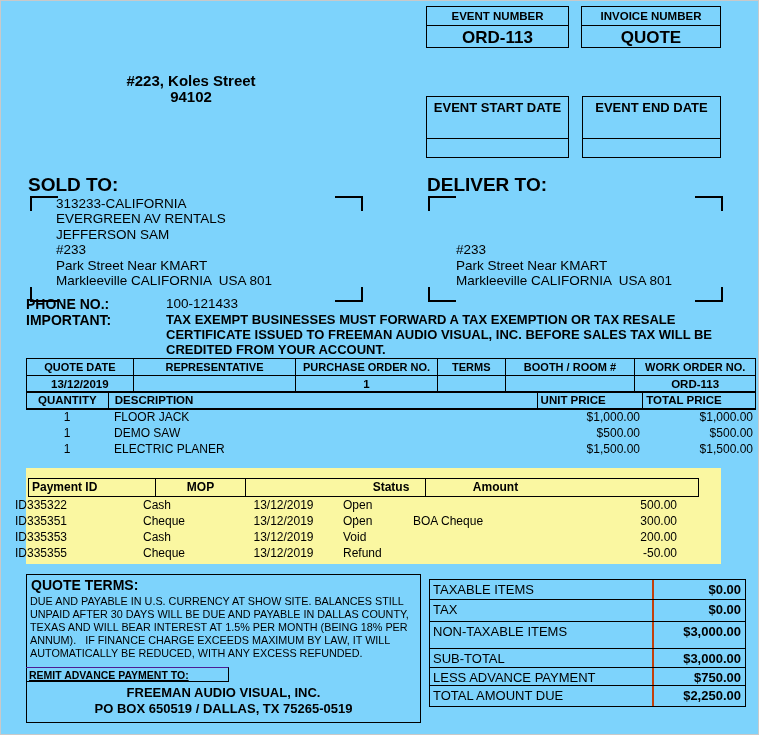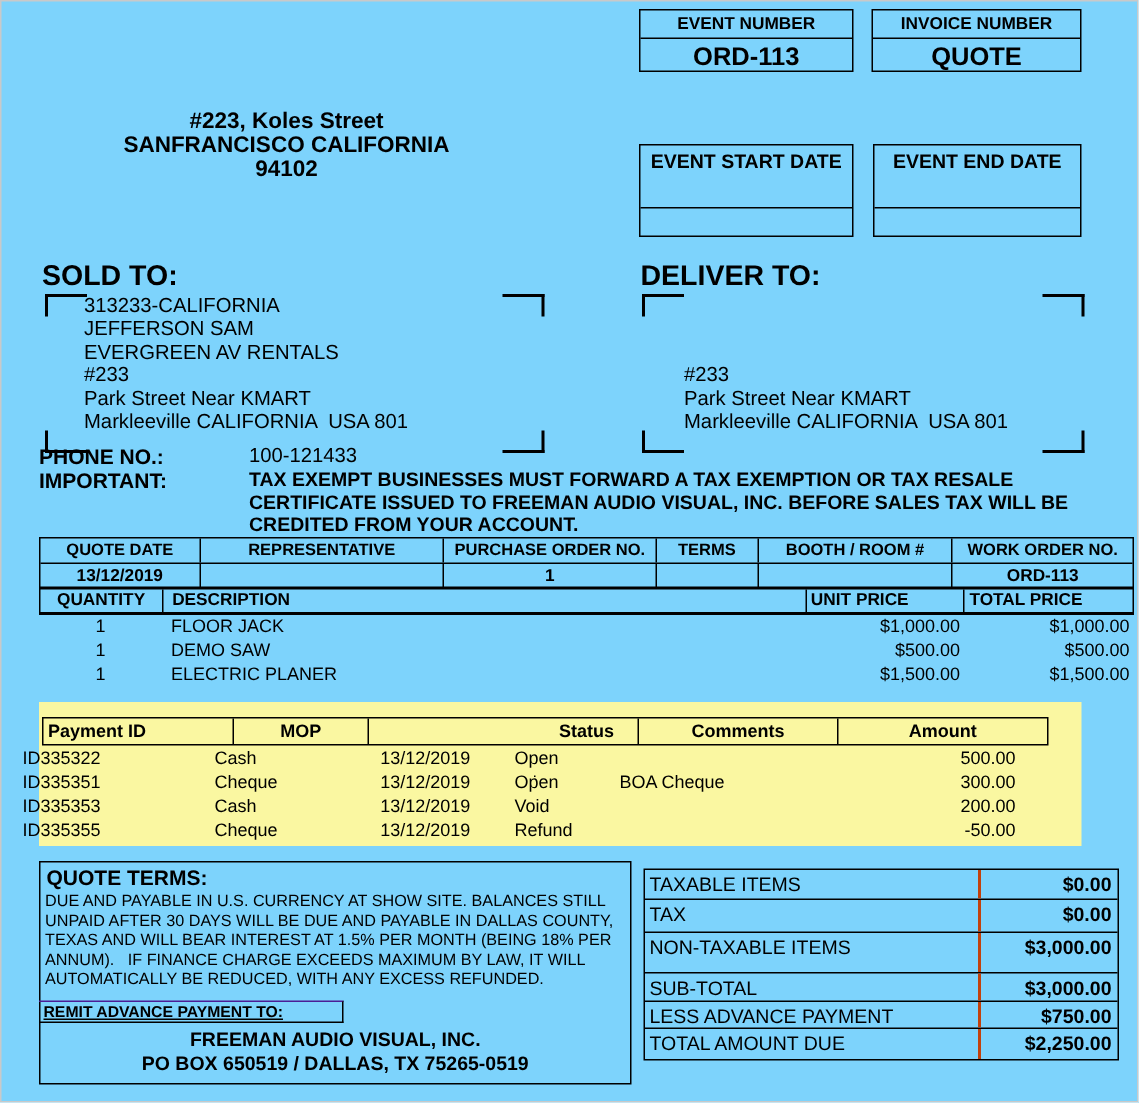--- a/index.html
+++ b/index.html
@@ -62,21 +62,20 @@
     <div class="hd">EVENT NUMBER</div>
     <div class="val">ORD-113</div>
   </div>
   <div class="abs numbox" style="left:580px;top:5px;width:140px;height:42px;">
     <div class="hd">INVOICE NUMBER</div>
     <div class="val">QUOTE</div>
   </div>
 
   <div class="abs b ctr" style="left:30px;top:72px;width:320px;font-size:15px;line-height:16px;">
     <div class="line">#223, Koles Street</div>
-    <div class="line">SANFRANCISCO CALIFORNIA</div>
     <div class="line">94102</div>
   </div>
 
   <div class="abs datebox" style="left:425px;top:95px;width:143px;height:62px;">
     <div class="hd">EVENT START DATE</div>
     <div class="sep"></div>
     <div></div>
   </div>
   <div class="abs datebox" style="left:581px;top:95px;width:139px;height:62px;">
     <div class="hd">EVENT END DATE</div>
@@ -84,22 +83,22 @@
     <div></div>
   </div>
 
   <div class="abs b" style="left:27px;top:173px;font-size:19px;">SOLD TO:</div>
   <div class="mark tl" style="left:29px;top:195px;"></div>
   <div class="mark tr" style="left:334px;top:195px;"></div>
   <div class="mark bl" style="left:29px;top:286px;"></div>
   <div class="mark br" style="left:334px;top:286px;"></div>
   <div class="abs addr" style="left:55px;top:195px;width:280px;">
     <div class="line">313233-CALIFORNIA</div>
+    <div class="line">EVERGREEN AV RENTALS</div>
     <div class="line">JEFFERSON SAM</div>
-    <div class="line">EVERGREEN AV RENTALS</div>
     <div class="line">#233</div>
     <div class="line">Park Street Near KMART</div>
     <div class="line">Markleeville CALIFORNIA  USA 801</div>
   </div>
 
   <div class="abs b" style="left:426px;top:173px;font-size:19px;">DELIVER TO:</div>
   <div class="mark tl" style="left:427px;top:195px;"></div>
   <div class="mark tr" style="left:694px;top:195px;"></div>
   <div class="mark bl" style="left:427px;top:286px;"></div>
   <div class="mark br" style="left:694px;top:286px;"></div>
@@ -165,21 +164,20 @@
     <div class="cell" style="width:106px;text-align:right;padding-right:4px;">$1,500.00</div>
     <div class="cell" style="width:112px;text-align:right;padding-right:3px;">$1,500.00</div>
   </div>
 
   <div class="abs payblock"></div>
   <div class="abs payhd">
     <div class="cell" style="width:127px;text-align:left;padding-left:3px;">Payment ID</div>
     <div class="cell" style="width:90px;">MOP</div>
     <div class="cell" style="width:111px;margin-top:38px;">Date</div>
     <div class="cell" style="width:69px;">Status</div>
-    <div class="cell" style="width:133px;">Comments</div>
     <div class="cell" style="width:139px;">Amount</div>
   </div>
   <div class="abs pay-row" style="top:497px;">
     <div class="cell" style="width:127px;padding-left:4px;">ID335322</div>
     <div class="cell" style="width:90px;padding-left:5px;">Cash</div>
     <div class="cell ctr" style="width:111px;">13/12/2019</div>
     <div class="cell" style="width:69px;padding-left:4px;">Open</div>
     <div class="cell" style="width:133px;padding-left:5px;"></div>
     <div class="cell" style="width:139px;text-align:right;padding-right:3px;">500.00</div>
   </div>

